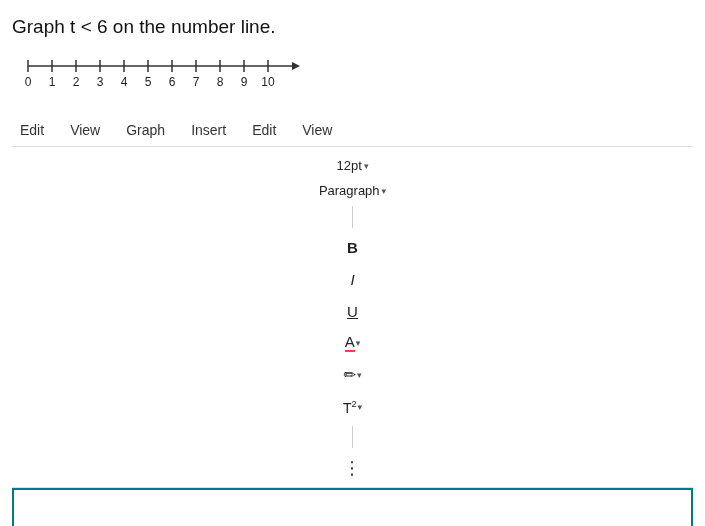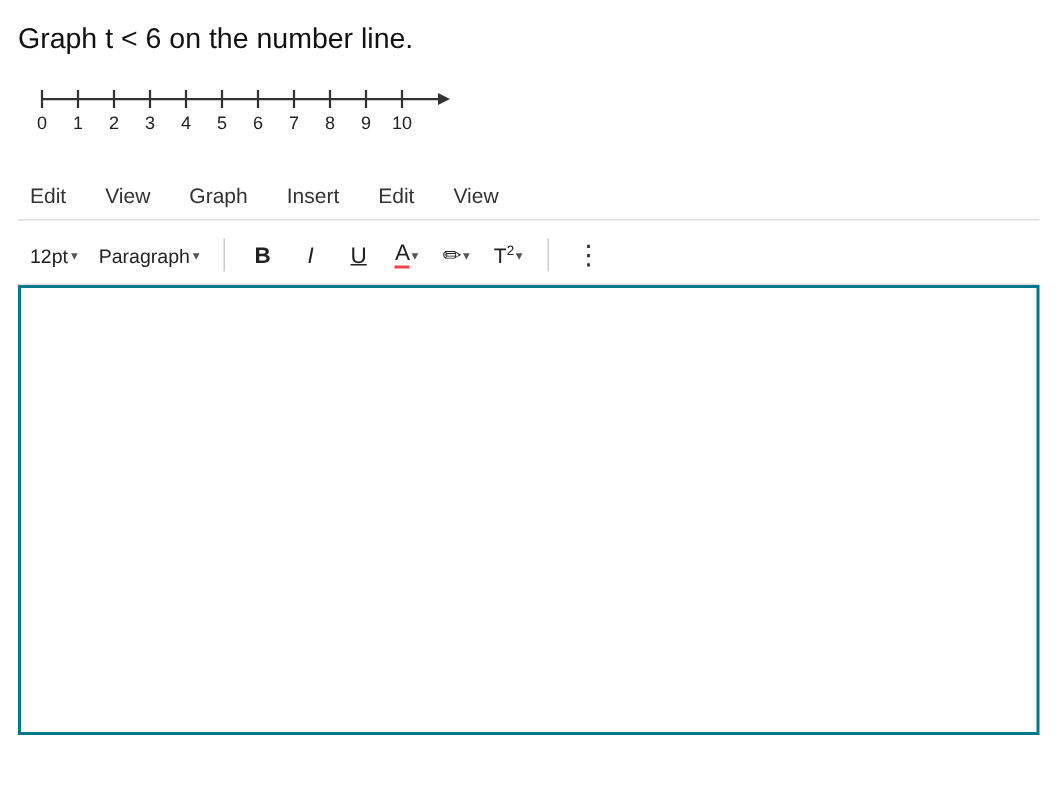--- a/index.html
+++ b/index.html
@@ -48,20 +48,21 @@
     }
 
     
     .toolbar {
       display: flex;
       align-items: center;
       padding: 5px 4px;
       gap: 6px;
       border-bottom: 1px solid #e0e0e0;
       margin-bottom: 0;
+      flex-direction: column;
     }
 
     .toolbar-select {
       display: flex;
       align-items: center;
       gap: 2px;
       font-size: 13px;
       cursor: pointer;
       padding: 2px 4px;
       border-radius: 3px;

